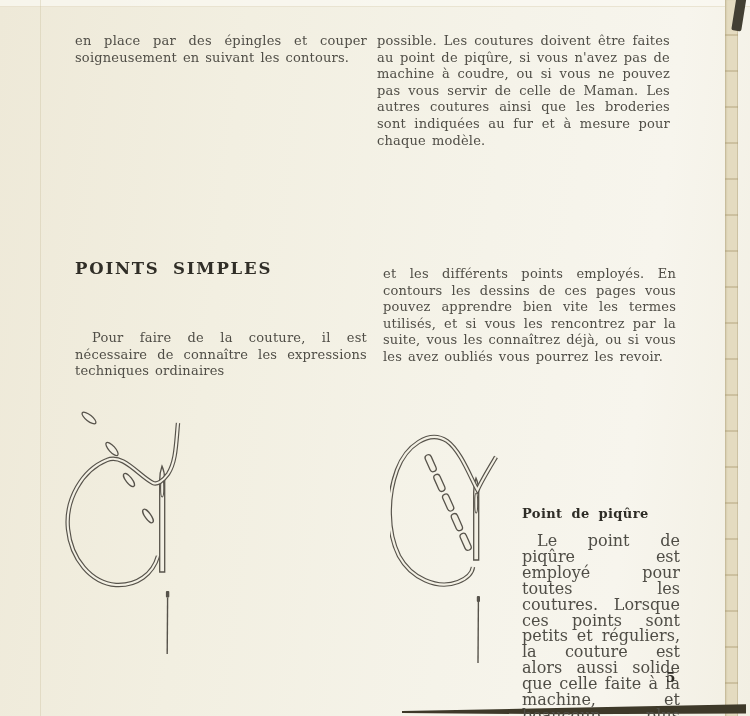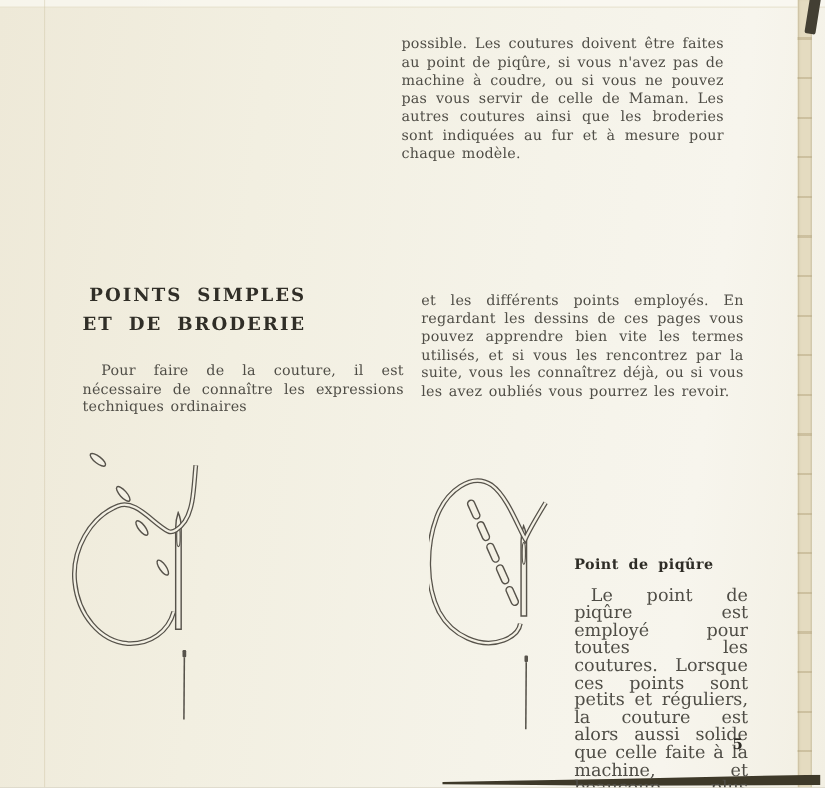--- a/index.html
+++ b/index.html
@@ -22,21 +22,21 @@
   .bottom-shadow { position:absolute; left:402px; top:704px; width:344px; height:12px;
     background:#3e3929;
     clip-path:polygon(0 58%, 45% 34%, 100% 2%, 100% 80%, 45% 86%, 0 74%); }
 
   .textblock { position:absolute; text-align:justify; font-size:13px; line-height:16.6px;
     word-spacing:0.12em; letter-spacing:0.2px; }
   .textblock p { margin:0; }
   .indent { text-indent:17px; }
 
   .col-left-top  { left:75px;  top:33px;  width:292px; }
-  .col-right-top { left:365px; top:33px;  width:293px; }
+  .col-right-top { left:377px; top:33px;  width:293px; }
   .intro-left    { left:75px;  top:330px; width:292px; }
   .intro-right   { left:383px; top:266px; width:293px; }
 
   .section-title { position:absolute; left:75px; top:256px; margin:0;
     font-size:16.5px; font-weight:bold; line-height:25.5px;
     letter-spacing:1.8px; word-spacing:6px; color:#302e27;text-align:right; }
 
   .stitch-block { position:absolute; }
   .stitch-block h2 { margin:0; font-size:13px; font-weight:bold;
     letter-spacing:0.4px; word-spacing:4px; color:#2e2c26; }
@@ -65,37 +65,37 @@
 
 <div class="page">
 
   <div class="top-band"></div>
   <div class="left-crease"></div>
   <div class="edge-strip"></div>
   <div class="corner-mark"></div>
   <div class="bottom-shadow"></div>
 
   <div class="textblock col-left-top">
+    <p>en place par des épingles et couper soigneuse­ment en suivant les contours.</p>
   </div>
 
   <div class="textblock col-right-top">
     <p>possible. Les coutures doivent être faites au point de piqûre, si vous n'avez pas de machine à coudre, ou si vous ne pouvez pas vous servir de celle de Maman. Les autres coutures ainsi que les broderies sont indiquées au fur et à mesure pour chaque modèle.</p>
   </div>
 
   <h1 class="section-title">
     <span>POINTS SIMPLES</span><br>
-    <span>ET DE BRODERIE</span>
   </h1>
 
   <div class="textblock intro-left">
     <p class="indent">Pour faire de la couture, il est nécessaire de connaître les expressions techniques ordinaires</p>
   </div>
 
   <div class="textblock intro-right">
-    <p>et les différents points employés. En regardant les dessins de ces pages vous pouvez apprendre bien vite les termes utilisés, et si vous les ren­contrez par la suite, vous les connaîtrez déjà, ou si vous les avez oubliés vous pourrez les revoir.</p>
+    <p>et les différents points employés. En contours les dessins de ces pages vous pouvez apprendre bien vite les termes utilisés, et si vous les ren­contrez par la suite, vous les connaîtrez déjà, ou si vous les avez oubliés vous pourrez les revoir.</p>
   </div>
 
   <svg class="illus illus-left" width="150" height="268" viewBox="0 0 150 268">
     <g>
       <ellipse class="dash" cx="34" cy="22" rx="8.5" ry="3.1" transform="rotate(38 34 22)"></ellipse>
       <ellipse class="dash" cx="57" cy="53" rx="8.5" ry="3.1" transform="rotate(48 57 53)"></ellipse>
       <ellipse class="dash" cx="74" cy="84" rx="8" ry="3" transform="rotate(52 74 84)"></ellipse>
       <ellipse class="dash" cx="93" cy="120" rx="8" ry="3" transform="rotate(55 93 120)"></ellipse>
     </g>
     <g>

